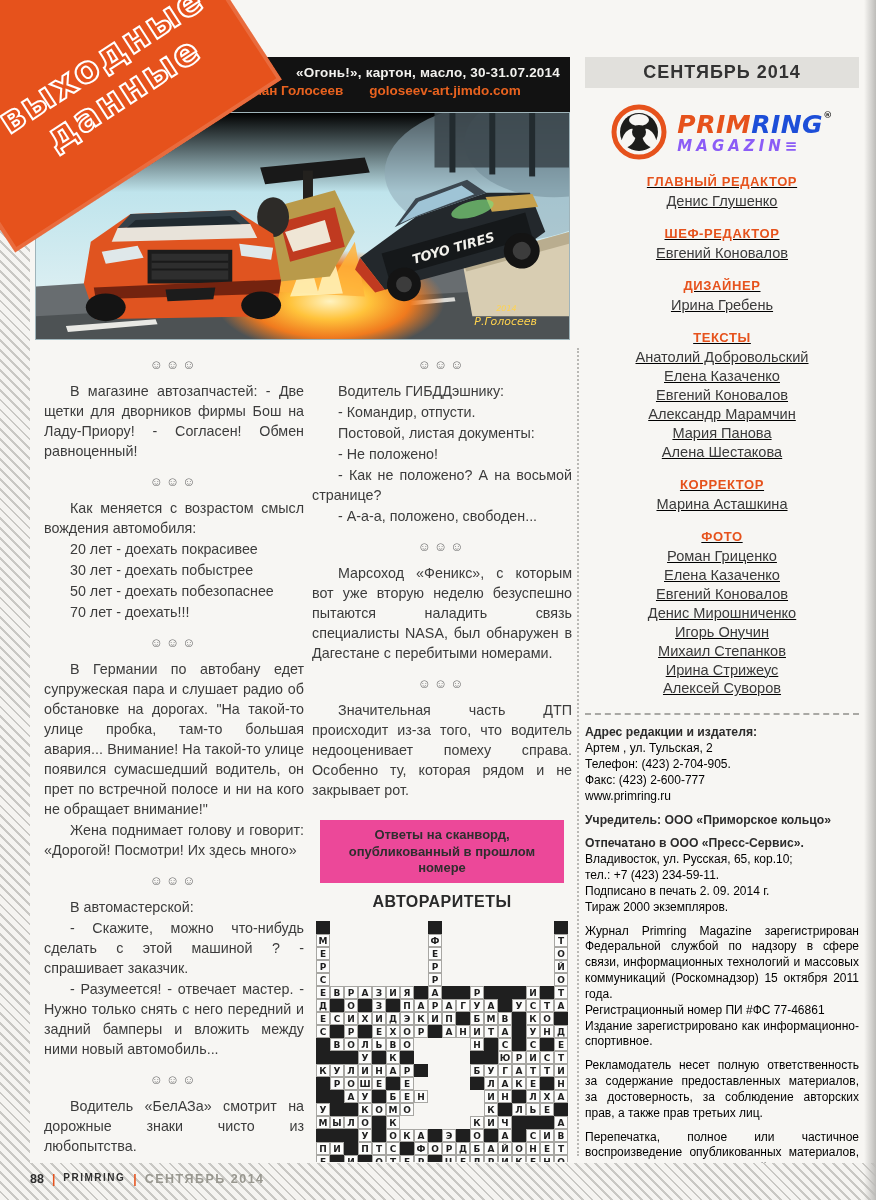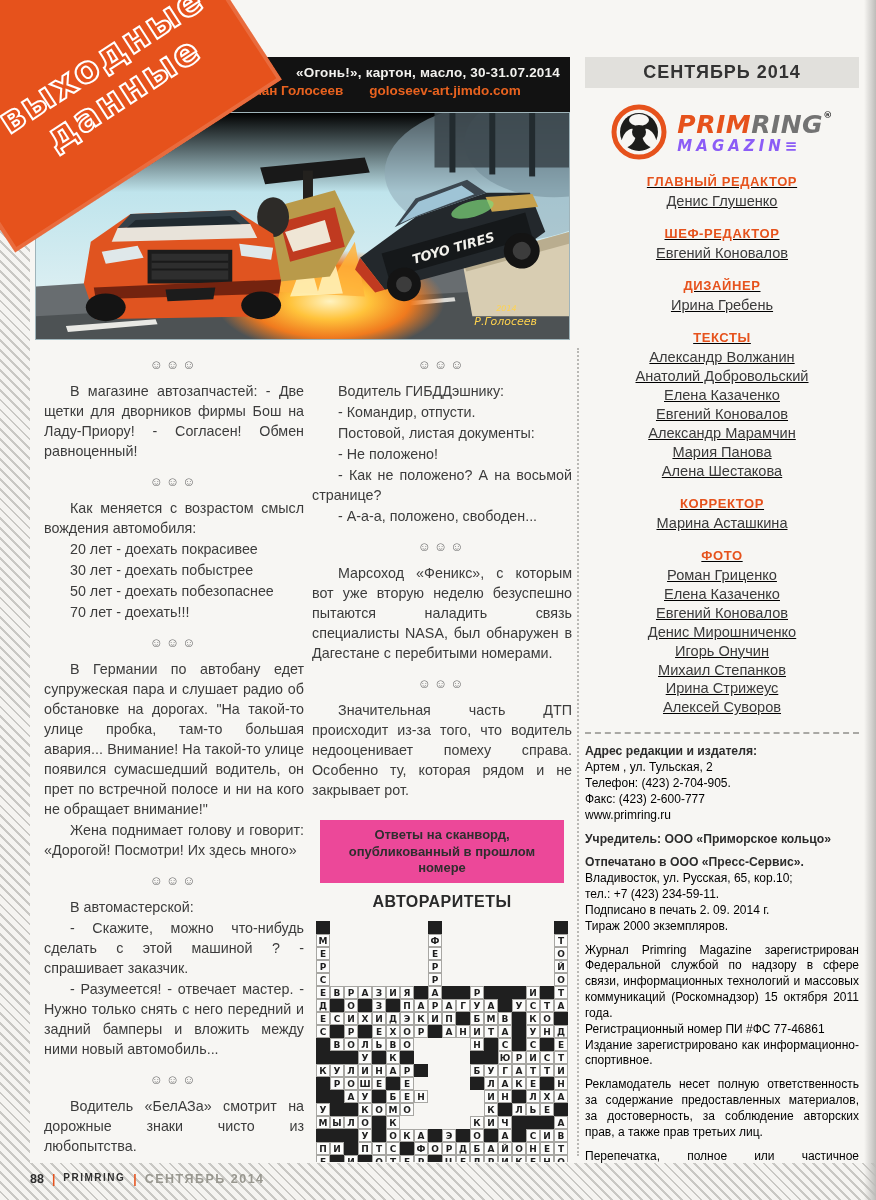--- a/index.html
+++ b/index.html
@@ -55,21 +55,21 @@
   .cell.letter { background:#fcfcfb; border:1px solid #a8a7a3; color:#1e1e1e;
     font-size:9px; font-weight:bold; display:flex; align-items:center; justify-content:center;
     font-family:"DejaVu Sans",sans-serif; }
   .cell.black { background:#1f1f1f; border:1px solid #1f1f1f; }
 
   
   .issue-bar { background:#e1e0dc; height:31px; display:flex; align-items:center; justify-content:center;
     font-size:18px; font-weight:bold; color:#333; letter-spacing:1px; }
   .logo-row { display:flex; align-items:center; justify-content:center; gap:10px; margin:16px 0 14px; }
   .brand-top { font-family:"DejaVu Sans",sans-serif; font-style:italic; font-weight:bold; font-size:25px; letter-spacing:.5px; }
-  .brand-prim { color:#e6521c; } .brand-ring { color:#737373; }
+  .brand-prim { color:#e6521c; } .brand-ring { color:#1d4ed8; }
   .brand-reg { font-size:9px; color:#262626; vertical-align:top; }
   .brand-sub { font-family:"DejaVu Sans",sans-serif; font-style:italic; font-weight:bold;
     color:#8b5cf6; font-size:15px; letter-spacing:4px; margin-top:-2px; }
   .mast-section { text-align:center; margin-bottom:15px;text-decoration:underline; }
   .mast-title { color:#e6521c; font-weight:bold; font-size:13px; letter-spacing:.6px; margin-bottom:3px; }
   .mast-name { font-size:14.6px; color:#3a3a3a; line-height:1.3; }
   .dash-rule { border-top:2px dashed #a9a8a4; margin:6px 0 10px; }
   .info-block { margin-bottom:8px; }
   .info-lead { font-size:12.2px; font-weight:bold; color:#2c2c2c; line-height:1.3; }
   .info-line { font-size:12.0px; color:#000000; line-height:1.32; text-align:justify; }
@@ -625,21 +625,20 @@
         <div class="mast-section">
           <div class="mast-title">ШЕФ-РЕДАКТОР</div>
           <div class="mast-name">Евгений Коновалов</div>
         </div>
         <div class="mast-section">
           <div class="mast-title">ДИЗАЙНЕР</div>
           <div class="mast-name">Ирина Гребень</div>
         </div>
         <div class="mast-section">
           <div class="mast-title">ТЕКСТЫ</div>
-          <div class="mast-name">Александр Волжанин</div>
           <div class="mast-name">Анатолий Добровольский</div>
           <div class="mast-name">Елена Казаченко</div>
           <div class="mast-name">Евгений Коновалов</div>
           <div class="mast-name">Александр Марамчин</div>
           <div class="mast-name">Мария Панова</div>
           <div class="mast-name">Алена Шестакова</div>
         </div>
         <div class="mast-section">
           <div class="mast-title">КОРРЕКТОР</div>
           <div class="mast-name">Марина Асташкина</div>

